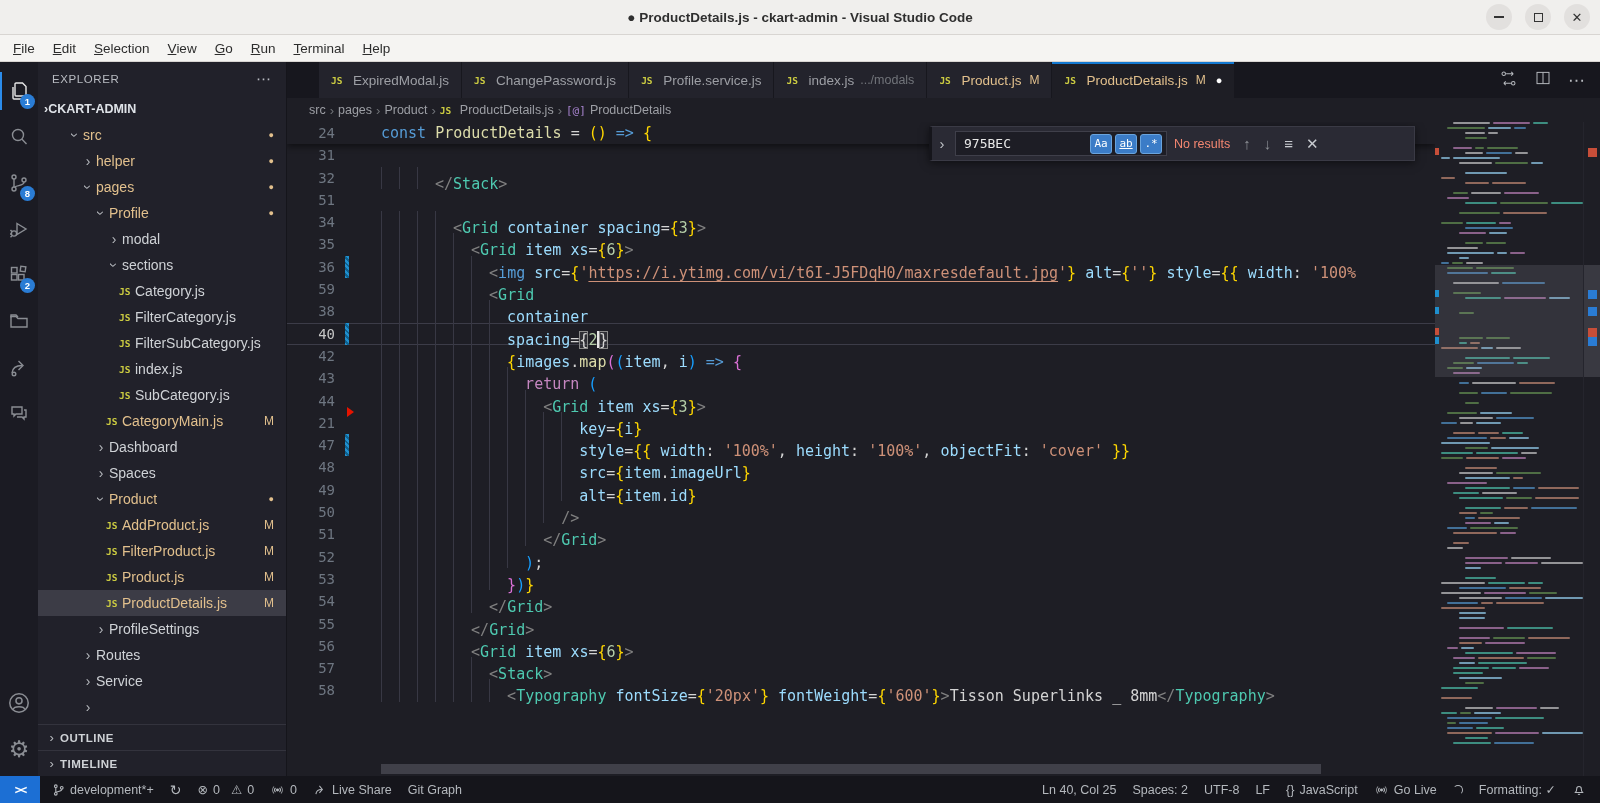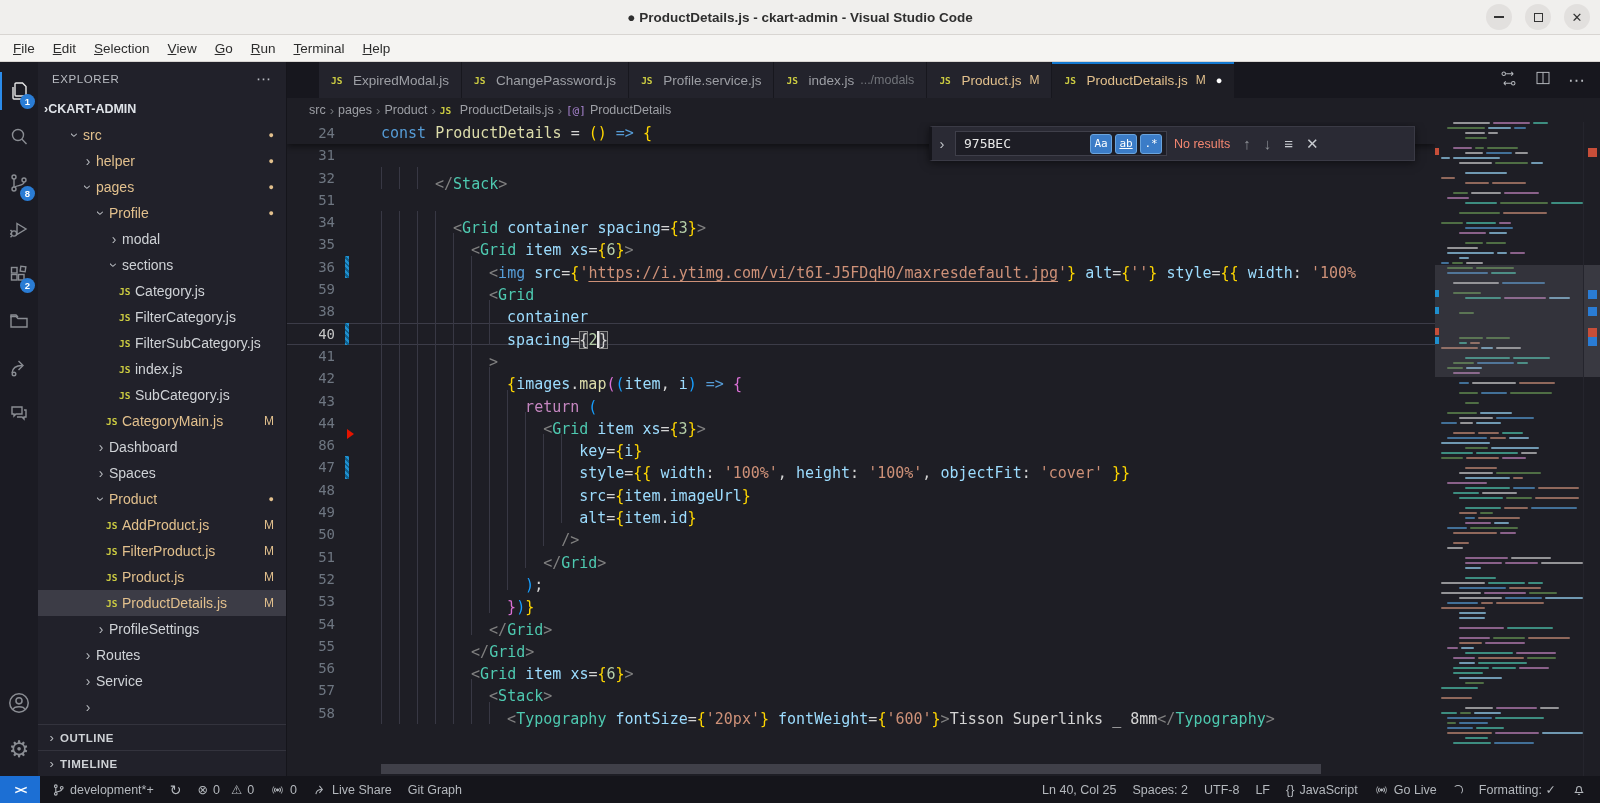--- a/index.html
+++ b/index.html
@@ -432,25 +432,24 @@
             <div class="crow sticky"><span class="num">24</span><span class="gut"></span><span class="txt"><span class="k">const</span><span class="w"> </span><span class="f">ProductDetails</span><span class="w"> = </span><span class="by">()</span><span class="k"> =&gt;</span><span class="by"> {</span></span></div>
             <div class="crow"><span class="num">31</span><span class="gut"></span><span class="txt"></span></div>
             <div class="crow"><span class="num">32</span><span class="gut"></span><span class="txt"><span class="ind" style="width: 54.0432px;"></span><span class="p">&lt;/</span><span class="t">Stack</span><span class="p">&gt;</span></span></div>
             <div class="crow"><span class="num">51</span><span class="gut"></span></div>
             <div class="crow"><span class="num">34</span><span class="gut"></span><span class="txt"><span class="ind" style="width: 72.0576px;"></span><span class="p">&lt;</span><span class="t">Grid</span><span class="w"> </span><span class="a">container</span><span class="w"> </span><span class="a">spacing</span><span class="w">=</span><span class="by">{</span><span class="n">3</span><span class="by">}</span><span class="p">&gt;</span></span></div>
             <div class="crow"><span class="num">35</span><span class="gut"></span><span class="txt"><span class="ind" style="width: 90.072px;"></span><span class="p">&lt;</span><span class="t">Grid</span><span class="w"> </span><span class="a">item</span><span class="w"> </span><span class="a">xs</span><span class="w">=</span><span class="by">{</span><span class="n">6</span><span class="by">}</span><span class="p">&gt;</span></span></div>
             <div class="crow"><span class="num">36</span><span class="gut"><span class="modbar"></span></span><span class="txt"><span class="ind" style="width: 108.086px;"></span><span class="p">&lt;</span><span class="k">img</span><span class="w"> </span><span class="a">src</span><span class="w">=</span><span class="by">{</span><span class="s">'</span><span class="su">https://i.ytimg.com/vi/t6I-J5FDqH0/maxresdefault.jpg</span><span class="s">'</span><span class="by">}</span><span class="w"> </span><span class="a">alt</span><span class="w">=</span><span class="by">{</span><span class="s">''</span><span class="by">}</span><span class="w"> </span><span class="a">style</span><span class="w">=</span><span class="by">{{</span><span class="w"> </span><span class="a">width</span><span class="w">: </span><span class="s">'100%</span></span></div>
             <div class="crow"><span class="num">59</span><span class="gut"></span><span class="txt"><span class="ind" style="width: 108.086px;"></span><span class="p">&lt;</span><span class="t">Grid</span></span></div>
             <div class="crow"><span class="num">38</span><span class="gut"></span><span class="txt"><span class="ind" style="width: 126.101px;"></span><span class="a">container</span></span></div>
             <div class="crow cur"><span class="num">40</span><span class="gut"><span class="modbar"></span></span><span class="txt"><span class="ind" style="width: 126.101px;"></span><span class="a">spacing</span><span class="w">=</span><span class="bm">{</span><span class="n">2</span><span class="cur-caret"></span><span class="bm">}</span></span></div>
-            <div class="crow"><span class="num">41</span><span class="gut"></span><span class="txt"><span class="ind" style="width: 108.086px;"></span><span class="p">&gt;</span></span></div>
             <div class="crow"><span class="num">42</span><span class="gut"></span><span class="txt"><span class="ind" style="width: 126.101px;"></span><span class="by">{</span><span class="v">images</span><span class="w">.</span><span class="f">map</span><span class="bp">(</span><span class="bb">(</span><span class="v">item</span><span class="w">, </span><span class="v">i</span><span class="bb">)</span><span class="k"> =&gt; </span><span class="bp">{</span></span></div>
             <div class="crow"><span class="num">43</span><span class="gut"></span><span class="txt"><span class="ind" style="width: 144.115px;"></span><span class="kp">return</span><span class="w"> </span><span class="bb">(</span></span></div>
             <div class="crow"><span class="num">44</span><span class="gut"></span><span class="txt"><span class="ind" style="width: 162.13px;"></span><span class="p">&lt;</span><span class="t">Grid</span><span class="w"> </span><span class="a">item</span><span class="w"> </span><span class="a">xs</span><span class="w">=</span><span class="by">{</span><span class="n">3</span><span class="by">}</span><span class="p">&gt;</span></span></div>
-            <div class="crow"><span class="num">86</span><span class="gut"><span class="redtri"></span></span><span class="txt"><span class="ind" style="width: 198.158px;"></span><span class="a">key</span><span class="w">=</span><span class="by">{</span><span class="v">i</span><span class="by">}</span></span></div>
+            <div class="crow"><span class="num">21</span><span class="gut"><span class="redtri"></span></span><span class="txt"><span class="ind" style="width: 198.158px;"></span><span class="a">key</span><span class="w">=</span><span class="by">{</span><span class="v">i</span><span class="by">}</span></span></div>
             <div class="crow"><span class="num">47</span><span class="gut"><span class="modbar"></span></span><span class="txt"><span class="ind" style="width: 198.158px;"></span><span class="a">style</span><span class="w">=</span><span class="by">{{</span><span class="w"> </span><span class="a">width</span><span class="w">: </span><span class="s">'100%'</span><span class="w">, </span><span class="a">height</span><span class="w">: </span><span class="s">'100%'</span><span class="w">, </span><span class="a">objectFit</span><span class="w">: </span><span class="s">'cover'</span><span class="w"> </span><span class="by">}}</span></span></div>
             <div class="crow"><span class="num">48</span><span class="gut"></span><span class="txt"><span class="ind" style="width: 198.158px;"></span><span class="a">src</span><span class="w">=</span><span class="by">{</span><span class="v">item</span><span class="w">.</span><span class="v">imageUrl</span><span class="by">}</span></span></div>
             <div class="crow"><span class="num">49</span><span class="gut"></span><span class="txt"><span class="ind" style="width: 198.158px;"></span><span class="a">alt</span><span class="w">=</span><span class="by">{</span><span class="v">item</span><span class="w">.</span><span class="v">id</span><span class="by">}</span></span></div>
             <div class="crow"><span class="num">50</span><span class="gut"></span><span class="txt"><span class="ind" style="width: 180.144px;"></span><span class="p">/&gt;</span></span></div>
             <div class="crow"><span class="num">51</span><span class="gut"></span><span class="txt"><span class="ind" style="width: 162.13px;"></span><span class="p">&lt;/</span><span class="t">Grid</span><span class="p">&gt;</span></span></div>
             <div class="crow"><span class="num">52</span><span class="gut"></span><span class="txt"><span class="ind" style="width: 144.115px;"></span><span class="bb">)</span><span class="w">;</span></span></div>
             <div class="crow"><span class="num">53</span><span class="gut"></span><span class="txt"><span class="ind" style="width: 126.101px;"></span><span class="bp">}</span><span class="bb">)</span><span class="by">}</span></span></div>
             <div class="crow"><span class="num">54</span><span class="gut"></span><span class="txt"><span class="ind" style="width: 108.086px;"></span><span class="p">&lt;/</span><span class="t">Grid</span><span class="p">&gt;</span></span></div>
             <div class="crow"><span class="num">55</span><span class="gut"></span><span class="txt"><span class="ind" style="width: 90.072px;"></span><span class="p">&lt;/</span><span class="t">Grid</span><span class="p">&gt;</span></span></div>
             <div class="crow"><span class="num">56</span><span class="gut"></span><span class="txt"><span class="ind" style="width: 90.072px;"></span><span class="p">&lt;</span><span class="t">Grid</span><span class="w"> </span><span class="a">item</span><span class="w"> </span><span class="a">xs</span><span class="w">=</span><span class="by">{</span><span class="n">6</span><span class="by">}</span><span class="p">&gt;</span></span></div>

